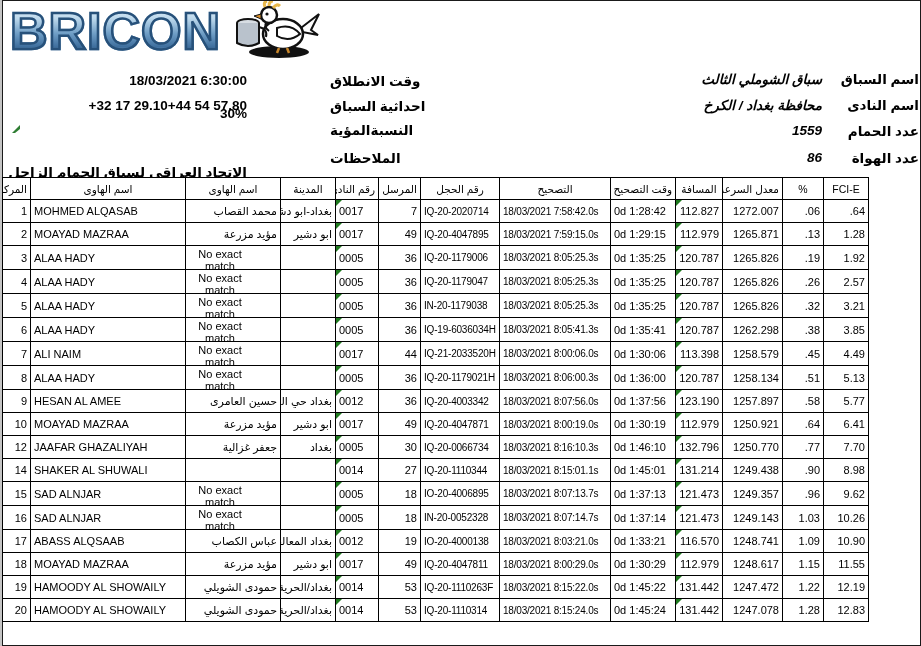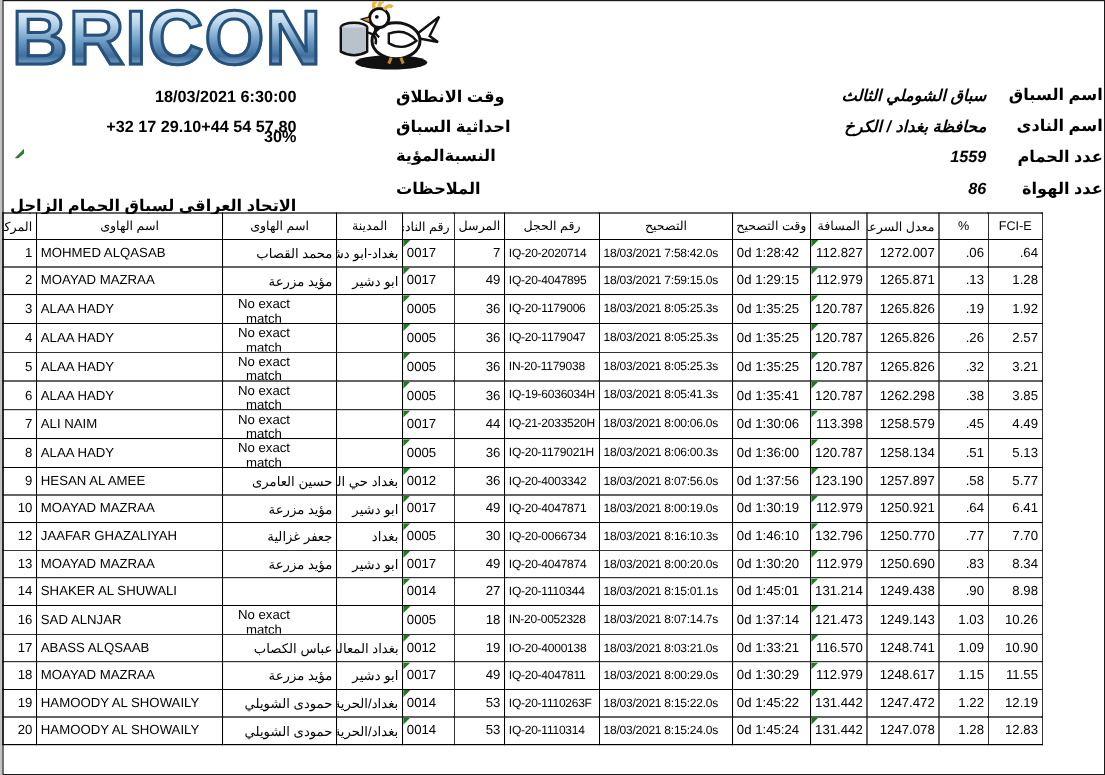--- a/index.html
+++ b/index.html
@@ -7,21 +7,21 @@
     width:921px;height:646px;position:relative;background:#fff;
     font-family:"Liberation Sans","DejaVu Sans",sans-serif;color:#000;
     overflow:hidden;
   }
   .edge-strip{position:absolute;left:0;top:0;width:2px;height:646px;background:#c4c4c4;}
   .frame{position:absolute;left:2px;top:0;width:917px;height:644px;border:1px solid #1a1a1a;pointer-events:none;}
 
   
   .logo{position:absolute;left:10px;top:2px;height:58px;display:flex;align-items:center;}
   .logo-text{
-    font-size:64px;font-weight:800;letter-spacing:1px;line-height:56px;
+    font-size:52px;font-weight:800;letter-spacing:1px;line-height:56px;
     background:linear-gradient(180deg,#eef6fc 0%,#bcd8ec 28%,#6e9dc5 55%,#3f6f9e 78%,#a9cbe6 100%);
     -webkit-background-clip:text;background-clip:text;color:transparent;
     -webkit-text-stroke:2.5px #27517a;
   }
   .logo-bird{margin-left:6px;margin-top:2px;}
 
   
   .info-line{position:absolute;height:18px;font-size:13.5px;font-weight:bold;white-space:nowrap;}
   .lbl-left{left:330px;width:132px;text-align:left;}
   .val-left{left:8px;width:239px;text-align:right;}
@@ -317,48 +317,50 @@
         <td class="c-sent a-r">30</td>
         <td class="c-ring a-l">IQ-20-0066734</td>
         <td class="c-correction a-l">18/03/2021 8:16:10.3s</td>
         <td class="c-flight a-l">0d 1:46:10</td>
         <td class="c-distance a-r tri">132.796</td>
         <td class="c-speed a-r">1250.770</td>
         <td class="c-pct a-r">.77</td>
         <td class="c-fci a-r">7.70</td>
       </tr>
       <tr>
-        <td class="c-rank a-r">13</td>
-        <td class="c-name_en a-l">MOAYAD MAZRAA</td>
-        <td class="c-name_ar a-l">مؤيد مزرعة</td>
-        <td class="c-city a-l">ابو دشير</td>
-        <td class="c-club_no a-l tri">0017</td>
-        <td class="c-sent a-r">49</td>
-        <td class="c-ring a-l">IQ-20-4047874</td>
-        <td class="c-correction a-l">18/03/2021 8:00:20.0s</td>
-        <td class="c-flight a-l">0d 1:30:20</td>
-        <td class="c-distance a-r tri">112.979</td>
-        <td class="c-speed a-r">1250.690</td>
-        <td class="c-pct a-r">.83</td>
-        <td class="c-fci a-r">8.34</td>
-      </tr>
-      <tr>
         <td class="c-rank a-r">14</td>
         <td class="c-name_en a-l">SHAKER AL SHUWALI</td>
         <td class="c-name_ar a-l"></td>
         <td class="c-city a-l"></td>
         <td class="c-club_no a-l tri">0014</td>
         <td class="c-sent a-r">27</td>
         <td class="c-ring a-l">IQ-20-1110344</td>
         <td class="c-correction a-l">18/03/2021 8:15:01.1s</td>
         <td class="c-flight a-l">0d 1:45:01</td>
         <td class="c-distance a-r tri">131.214</td>
         <td class="c-speed a-r">1249.438</td>
         <td class="c-pct a-r">.90</td>
         <td class="c-fci a-r">8.98</td>
+      </tr>
+      <tr>
+        <td class="c-rank a-r">15</td>
+        <td class="c-name_en a-l">SAD ALNJAR</td>
+        <td class="c-name_ar a-l latin">
+          <span class="clip2">No exact match</span>
+        </td>
+        <td class="c-city a-l"></td>
+        <td class="c-club_no a-l tri">0005</td>
+        <td class="c-sent a-r">18</td>
+        <td class="c-ring a-l">IO-20-4006895</td>
+        <td class="c-correction a-l">18/03/2021 8:07:13.7s</td>
+        <td class="c-flight a-l">0d 1:37:13</td>
+        <td class="c-distance a-r tri">121.473</td>
+        <td class="c-speed a-r">1249.357</td>
+        <td class="c-pct a-r">.96</td>
+        <td class="c-fci a-r">9.62</td>
       </tr>
       <tr>
         <td class="c-rank a-r">16</td>
         <td class="c-name_en a-l">SAD ALNJAR</td>
         <td class="c-name_ar a-l latin">
           <span class="clip2">No exact match</span>
         </td>
         <td class="c-city a-l"></td>
         <td class="c-club_no a-l tri">0005</td>
         <td class="c-sent a-r">18</td>

